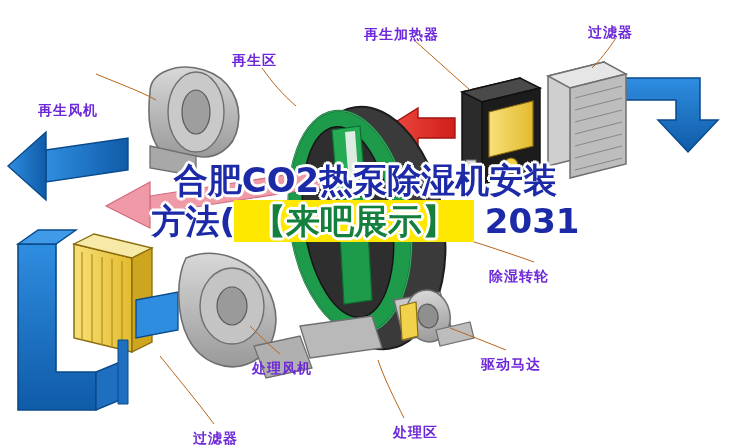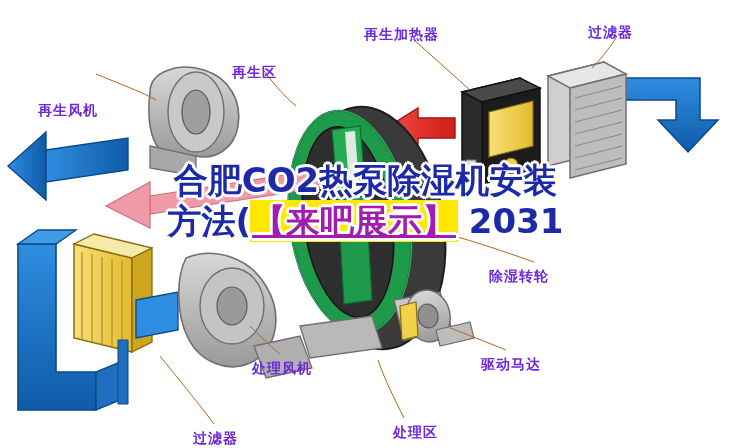--- a/index.html
+++ b/index.html
@@ -33,25 +33,24 @@
     color:#1d2aa8;
     letter-spacing:0px;
     text-shadow:
       -2px 0 #fff, 2px 0 #fff, 0 -2px #fff, 0 2px #fff,
       -2px -2px #fff, 2px -2px #fff, -2px 2px #fff, 2px 2px #fff,
       -3px 0 #fff, 3px 0 #fff, 0 -3px #fff, 0 3px #fff;
     padding:0 40px;
     box-sizing:border-box;
   }
   #overlay-title .hl{
-    color:#a21caf;
+    color:#15803d;
     background:#ffe800;
     box-shadow:0 0 0 1px #ffe800;
-    padding:0 1px;
-    text-decoration:underline;
+    padding:0 17px;
   }
 </style>
 </head>
 <body>
 
 <div id="stage">
 
   <svg class="art" viewBox="0 0 733 448">
     <defs>
       <linearGradient id="blueGrad" x1="0" y1="0" x2="0" y2="1">
@@ -192,21 +191,21 @@
       <path d="M616,38 C608,50 600,60 592,68"></path>
       <path d="M534,262 C500,250 464,238 432,230"></path>
       <path d="M506,350 C486,342 466,334 450,328"></path>
       <path d="M280,354 C268,344 258,334 250,326"></path>
       <path d="M404,418 C394,398 384,378 378,360"></path>
       <path d="M214,424 C196,400 176,376 160,356"></path>
     </g>
   </svg>
 
   <div class="lbl" style="left:38px;  top:62px;margin-top:40px;">再生风机</div>
-  <div class="lbl" style="left:232px; top:64px;">再生区</div>
+  <div class="lbl" style="left:232px; top:52px;">再生区</div>
   <div class="lbl" style="left:364px; top:26px;">再生加热器</div>
   <div class="lbl" style="left:588px; top:24px;">过滤器</div>
   <div class="lbl" style="left:489px; top:268px;">除湿转轮</div>
   <div class="lbl" style="left:481px; top:356px;">驱动马达</div>
   <div class="lbl" style="left:252px; top:360px;">处理风机</div>
   <div class="lbl" style="left:393px; top:424px;">处理区</div>
   <div class="lbl" style="left:193px; top:430px;">过滤器</div>
 
   <div id="overlay-title">
     <div>

